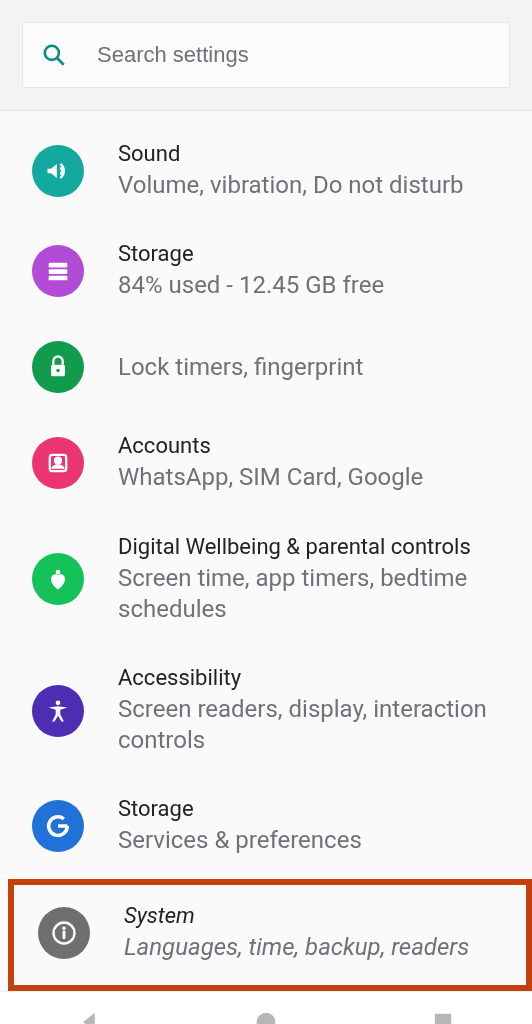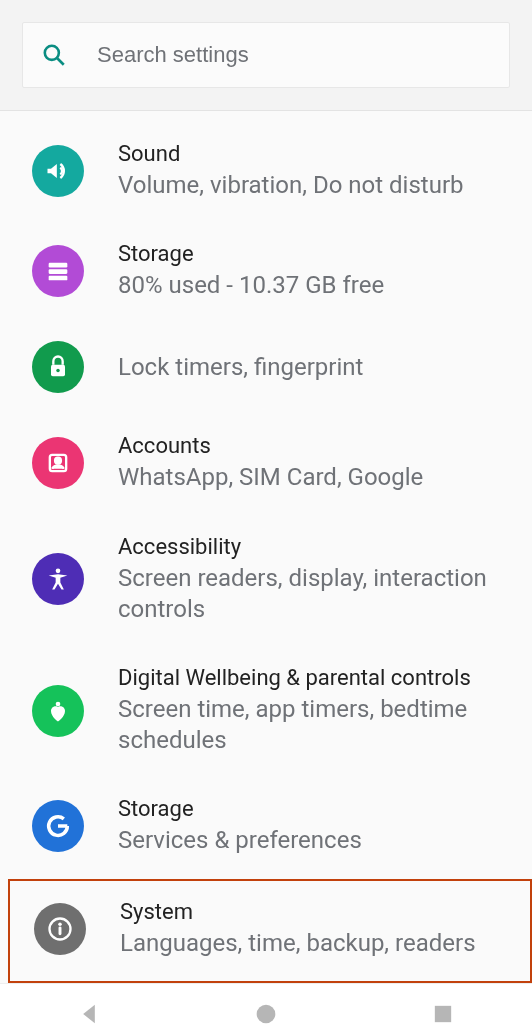--- a/index.html
+++ b/index.html
@@ -72,21 +72,22 @@
     flex-shrink: 0;
     margin-right: 34px;
     color: #fff;
   }
   .icon-circle svg { width: 28px; height: 28px; }
   .texts { flex: 1; display: flex; flex-direction: column; }
   .title { font-size: 22px; color: #222; margin-bottom: 4px; }
   .subtitle { font-size: 24px; color: #6f7277; line-height: 1.3; }
 
   .highlight {
-    border: 2px solid #c2410c;
+    border: 6px solid #c2410c;
+    font-style: italic;
   }
 
   .navbar {
     height: 70px;
     background: #fff;
     display: flex;
     align-items: center;
     justify-content: space-around;
     border-top: 1px solid #eee;
   }
@@ -137,21 +138,21 @@
     <div class="item">
       <div class="icon-circle" style="background:#b24bd6">
         <svg viewBox="0 0 24 24" fill="currentColor">
             <rect x="4" y="5" width="16" height="4" rx="1"></rect>
             <rect x="4" y="10.5" width="16" height="4" rx="1"></rect>
             <rect x="4" y="16" width="16" height="4" rx="1"></rect>
           </svg>
       </div>
       <div class="texts">
         <span class="title">Storage</span>
-        <span class="subtitle">80% used - 10.37 GB free</span>
+        <span class="subtitle">84% used - 12.45 GB free</span>
       </div>
     </div>
 
     <div class="item">
       <div class="icon-circle" style="background:#119b4d">
         <svg viewBox="0 0 24 24" fill="currentColor">
             <rect x="6" y="10" width="12" height="10" rx="1.5"></rect>
             <path d="M8 10V7a4 4 0 0 1 8 0v3" fill="none" stroke="currentColor" stroke-width="2"></path>
             <circle cx="12" cy="15" r="1.5" fill="#119b4d"></circle>
           </svg>
@@ -169,42 +170,42 @@
             <path d="M7 17c1-2 3-3 5-3s4 1 5 3" fill="currentColor"></path>
           </svg>
       </div>
       <div class="texts">
         <span class="title">Accounts</span>
         <span class="subtitle">WhatsApp, SIM Card, Google</span>
       </div>
     </div>
 
     <div class="item">
+      <div class="icon-circle" style="background:#15c25a">
+        <svg viewBox="0 0 24 24" fill="currentColor">
+            <circle cx="12" cy="6" r="2"></circle>
+            <path d="M12 21s-6-4-6-9c0-2 1.5-4 4-4 1 0 2 .5 2 .5s1-.5 2-.5c2.5 0 4 2 4 4 0 5-6 9-6 9z"></path>
+          </svg>
+      </div>
+      <div class="texts">
+        <span class="title">Digital Wellbeing &amp; parental controls</span>
+        <span class="subtitle">Screen time, app timers, bedtime schedules</span>
+      </div>
+    </div>
+
+    <div class="item">
       <div class="icon-circle" style="background:#4e2db5">
         <svg viewBox="0 0 24 24" fill="currentColor">
             <circle cx="12" cy="5" r="2"></circle>
             <path d="M4 9l8-1 8 1-6 2v4l3 6h-2l-3-5-3 5H7l3-6v-4L4 9z"></path>
           </svg>
       </div>
       <div class="texts">
         <span class="title">Accessibility</span>
         <span class="subtitle">Screen readers, display, interaction controls</span>
-      </div>
-    </div>
-
-    <div class="item">
-      <div class="icon-circle" style="background:#15c25a">
-        <svg viewBox="0 0 24 24" fill="currentColor">
-            <circle cx="12" cy="6" r="2"></circle>
-            <path d="M12 21s-6-4-6-9c0-2 1.5-4 4-4 1 0 2 .5 2 .5s1-.5 2-.5c2.5 0 4 2 4 4 0 5-6 9-6 9z"></path>
-          </svg>
-      </div>
-      <div class="texts">
-        <span class="title">Digital Wellbeing &amp; parental controls</span>
-        <span class="subtitle">Screen time, app timers, bedtime schedules</span>
       </div>
     </div>
 
     <div class="item">
       <div class="icon-circle" style="background:#2172d8">
         <svg viewBox="0 0 24 24" fill="none" stroke="currentColor" stroke-width="3">
             <path d="M20 12a8 8 0 1 1-3-6.2"></path>
             <line x1="12" y1="12" x2="20" y2="12"></line>
           </svg>
       </div>

